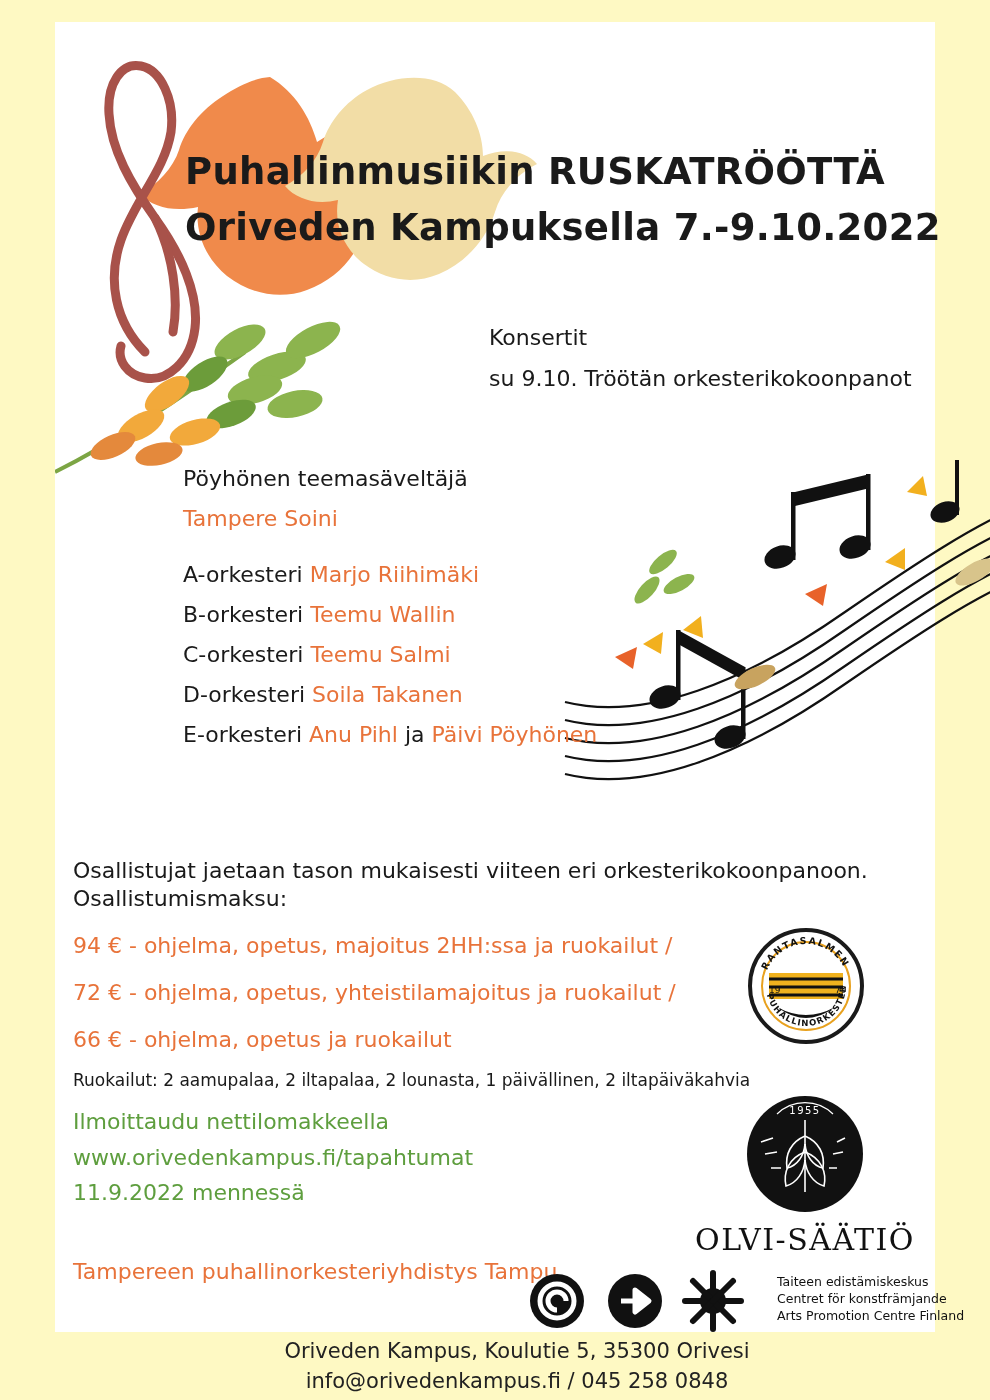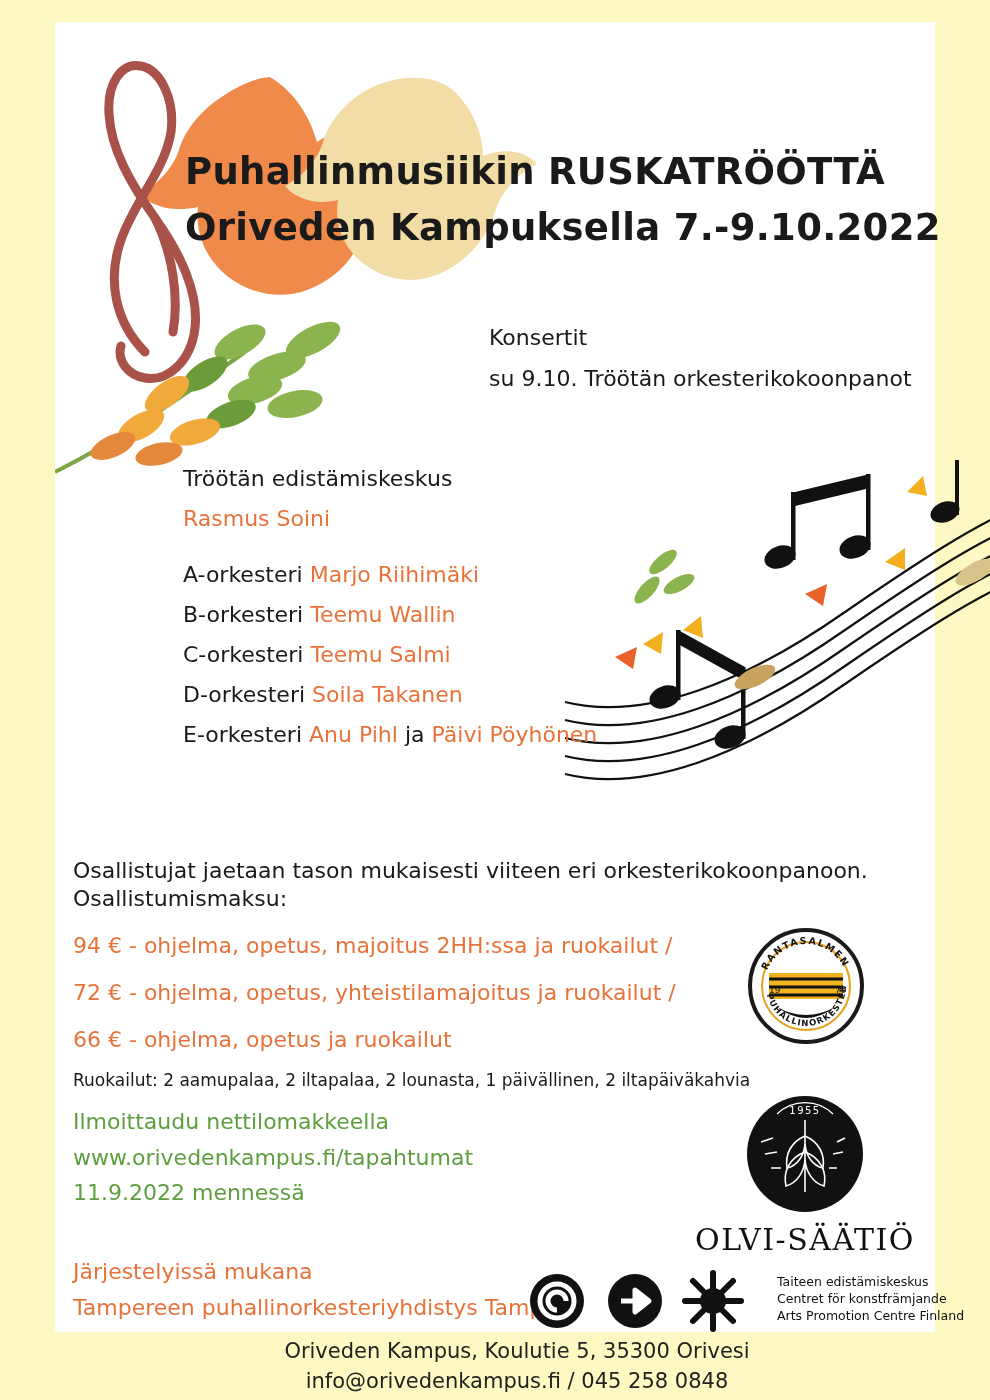--- a/index.html
+++ b/index.html
@@ -312,23 +312,23 @@
           <g fill="#8CB44E">
             <ellipse cx="108" cy="110" rx="17" ry="7" transform="rotate(-40 108 110)"></ellipse>
             <ellipse cx="124" cy="132" rx="17" ry="7" transform="rotate(-28 124 132)"></ellipse>
             <ellipse cx="92" cy="138" rx="17" ry="7" transform="rotate(-48 92 138)"></ellipse>
           </g>
         </g>
       </svg>
     </div>
 
     <div class="credits">
-      <div class="line">Tröötän edistämiskeskus</div>
-      <div class="line">
-        <span class="name">Rasmus Soini</span>
+      <div class="line">Pöyhönen teemasäveltäjä</div>
+      <div class="line">
+        <span class="name">Tampere Soini</span>
       </div>
       <div class="gap"></div>
       <div class="line">
         <span>A-orkesteri </span><span class="name">Marjo Riihimäki</span>
       </div>
       <div class="line">
         <span>B-orkesteri </span><span class="name">Teemu Wallin</span>
       </div>
       <div class="line">
         <span>C-orkesteri </span><span class="name">Teemu Salmi</span>
@@ -351,21 +351,20 @@
       <div class="fee-note">Ruokailut: 2 aamupalaa, 2 iltapalaa, 2 lounasta, 1 päivällinen, 2 iltapäiväkahvia</div>
     </div>
 
     <div class="signup">
       <div>Ilmoittaudu nettilomakkeella</div>
       <div>www.orivedenkampus.fi/tapahtumat</div>
       <div>11.9.2022 mennessä</div>
     </div>
 
     <div class="organizers">
-      <div>Järjestelyissä mukana</div>
       <div>Tampereen puhallinorkesteriyhdistys Tampu</div>
     </div>
 
     <div class="logo-rantasalmi">
       <svg width="118" height="118" viewBox="0 0 118 118">
         <circle cx="59" cy="59" r="56" fill="none" stroke="#1a1a1a" stroke-width="4"></circle>
         <circle cx="59" cy="59" r="44" fill="none" stroke="#E8A11E" stroke-width="2"></circle>
         <rect x="22" y="46" width="74" height="26" fill="#F0B21E"></rect>
         <g stroke="#111" stroke-width="3">
           <line x1="22" y1="52" x2="96" y2="52"></line>

